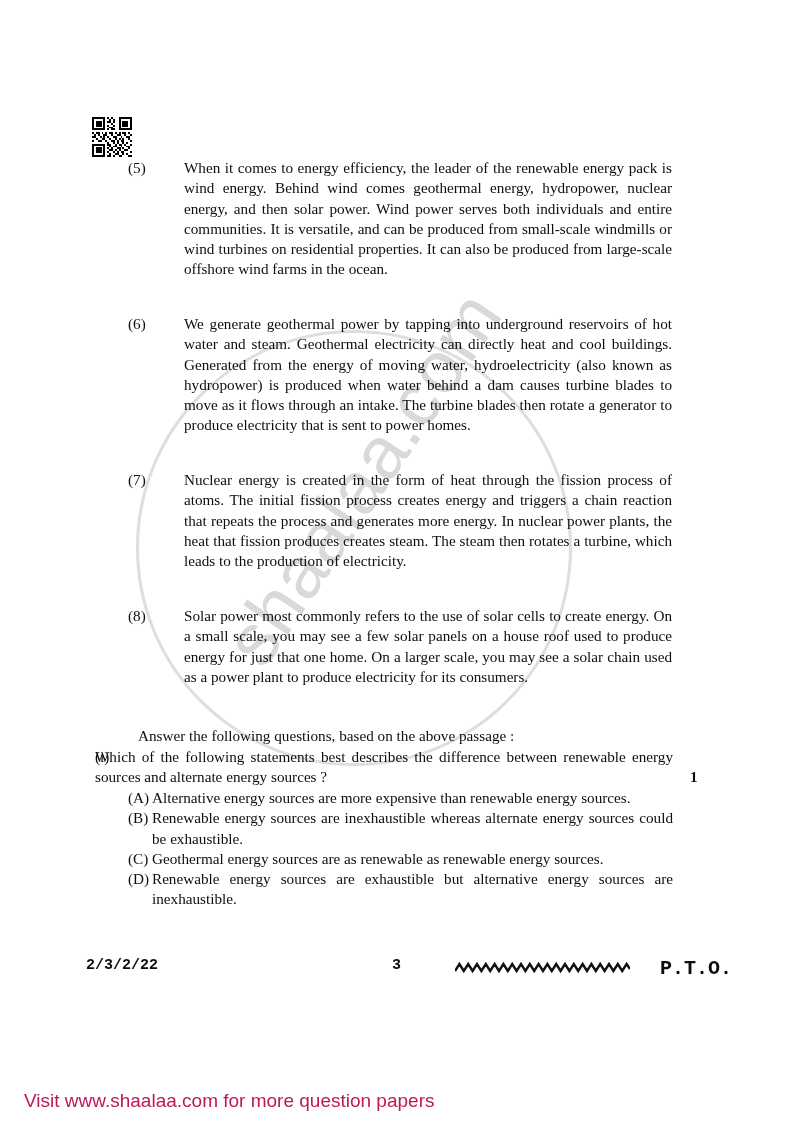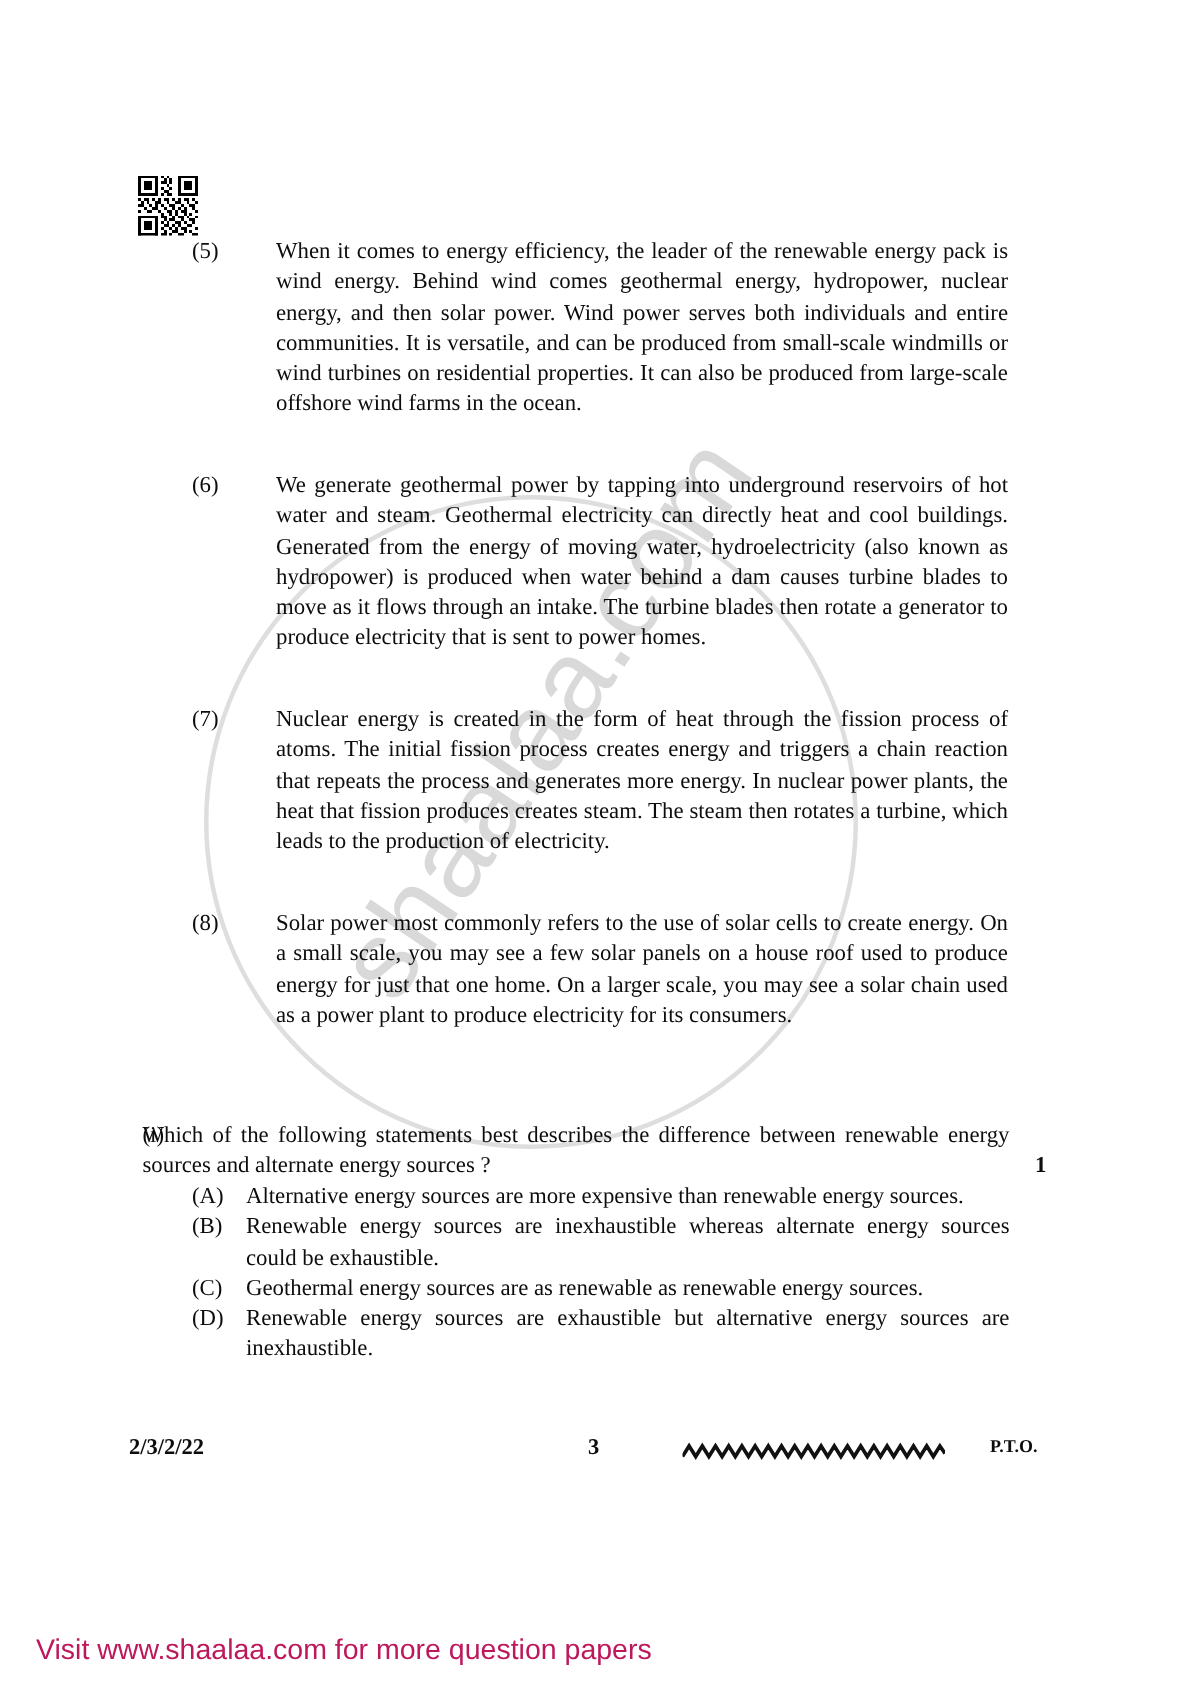--- a/index.html
+++ b/index.html
@@ -134,32 +134,33 @@
     margin-bottom: 0px;
   }
   .option-marker {
     position: absolute;
     left: 0; top: 0;
     width: 40px;
     font-size: 15.2px;
     line-height: 20.3px;
   }
   .option-body {
-    margin-left: 36px;
+    margin-left: 24px;
     font-size: 15.2px;
     line-height: 20.3px;
     text-align: justify;
   }
   
   #page-footer {
     position: absolute;
     left: 0;
     top: 957px;
     width: 800px;
     height: 24px;
+    font-family: Liberation Mono, monospace;
   }
   #footer-paper-code {
     position: absolute;
     left: 86px;
     top: 0;
     font-size: 15px;
     font-weight: bold;
   }
   #footer-page-number {
     position: absolute;
@@ -172,21 +173,21 @@
     position: absolute;
     left: 455px;
     top: 3px;
     width: 175px;
     height: 16px;
   }
   #footer-pto {
     position: absolute;
     left: 660px;
     top: 0;
-    font-size: 12px;
+    font-size: 20px;
     font-weight: bold;
   }
   
   #site-footer {
     position: absolute;
     left: 24px;
     top: 1090px;
     font-family: "Liberation Sans", "DejaVu Sans", sans-serif;
     font-size: 19px;
     color: #be185d;
@@ -323,20 +324,21 @@
     <div class="para" style="top:470px;">
       <span class="para-marker">(7)</span>
       <div class="para-body">Nuclear energy is created in the form of heat through the fission process of atoms. The initial fission process creates energy and triggers a chain reaction that repeats the process and generates more energy. In nuclear power plants, the heat that fission produces creates steam. The steam then rotates a turbine, which leads to the production of electricity.</div>
     </div>
 
     <div class="para" style="top:606px;">
       <span class="para-marker">(8)</span>
       <div class="para-body">Solar power most commonly refers to the use of solar cells to create energy. On a small scale, you may see a few solar panels on a house roof used to produce energy for just that one home. On a larger scale, you may see a solar chain used as a power plant to produce electricity for its consumers.</div>
     </div>
 
+    <div id="answer-instruction">Answer the following questions, based on the above passage :</div>
 
     <div id="question-i">
       <span class="q-marker">(i)</span>
       <div class="q-body">Which of the following statements best describes the difference between renewable energy sources and alternate energy sources ?</div>
     </div>
     <div id="question-i-marks">1</div>
 
     <div id="options">
       <div class="option">
         <span class="option-marker">(A)</span>

